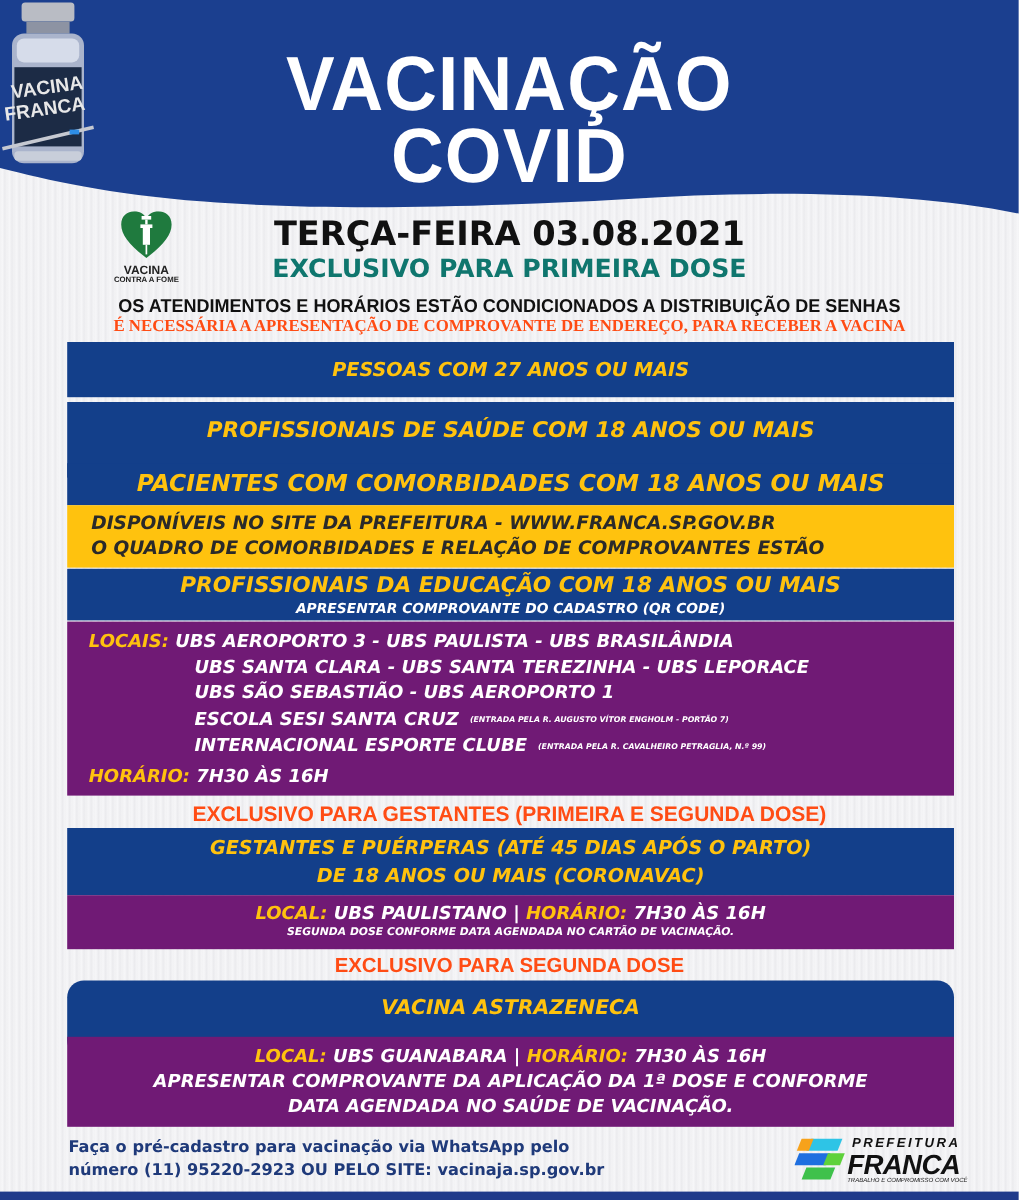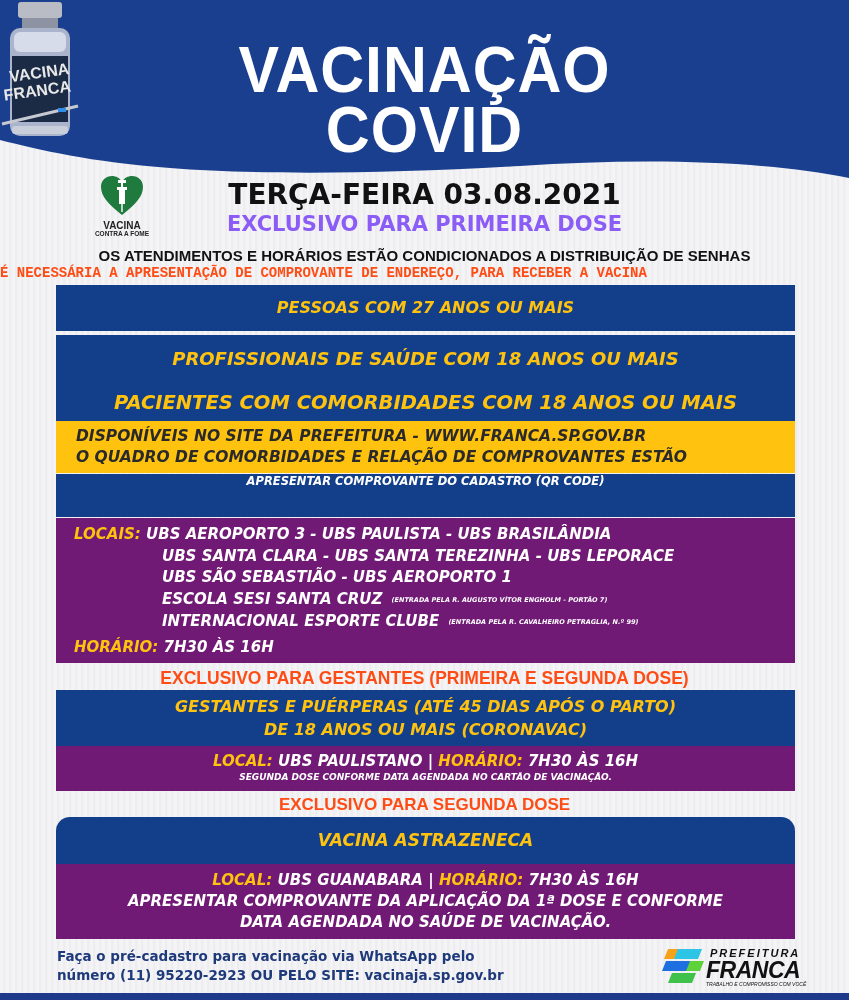--- a/index.html
+++ b/index.html
@@ -27,30 +27,30 @@
   .heart-logo { position: absolute; left: 92px; top: 176px; width: 60px; height: 68px; text-align: center; }
   .heart-logo .cap1 { font-size: 10px; font-weight: bold; color: #222; line-height: 1; margin-top: 1px; font-family: "Liberation Sans", sans-serif;}
   .heart-logo .cap2 { font-size: 6.5px; font-weight: bold; color: #222; line-height: 1; font-family: "Liberation Sans", sans-serif; white-space: nowrap;}
 
   .date {
     position: absolute; left: 0; width: 849px; top: 178px; text-align: center;
     font-family: "DejaVu Sans", sans-serif; font-weight: bold; font-size: 28px; color: #111; letter-spacing: 0px;
   }
   .first-dose {
     position: absolute; left: 0; width: 849px; top: 212px; text-align: center;
-    font-weight: bold; font-size: 21px; color: #8b5cf6;
+    font-weight: bold; font-size: 21px; color: #0f766e;
   }
   .cond {
     position: absolute; left: 0; width: 849px; top: 247px; text-align: center;
     font-family: "Liberation Sans", sans-serif; font-weight: bold; font-size: 15.5px; color: #111;
     transform: scaleX(0.97);
   }
   .addr {
-    position: absolute; left: 0; width: 849px; top: 265px; 
-    font-family: Liberation Mono, monospace; font-size: 14px; color: #ff4c14; font-weight: bold;
+    position: absolute; left: 0; width: 849px; top: 265px; text-align: center;
+    font-family: Liberation Serif, serif; font-size: 14px; color: #ff4c14; font-weight: bold;
   }
 
   .box {
     position: absolute; left: 56px; width: 739px; text-align: center;
     font-family: "DejaVu Sans", sans-serif; font-weight: bold; font-style: italic;
   }
   .dark { background: #133f8a; color: #ffc20e; }
   .light { background: #701a75; color: #fff; }
   .yellow { background: #ffc20e; color: #2a2a2a; }
 
@@ -143,20 +143,21 @@
   <span>PROFISSIONAIS DE SAÚDE COM 18 ANOS OU MAIS</span>
 </div>
 <div class="box dark b3">
   <span>PACIENTES COM COMORBIDADES COM 18 ANOS OU MAIS</span>
 </div>
 <div class="box yellow b4">
   <div>DISPONÍVEIS NO SITE DA PREFEITURA - WWW.FRANCA.SP.GOV.BR</div>
   <div>O QUADRO DE COMORBIDADES E RELAÇÃO DE COMPROVANTES ESTÃO</div>
 </div>
 <div class="box dark b5">
+  <div class="t1">PROFISSIONAIS DA EDUCAÇÃO COM 18 ANOS OU MAIS</div>
   <div class="t2">APRESENTAR COMPROVANTE DO CADASTRO (QR CODE)</div>
 </div>
 
 <div class="box light b6">
   <div class="row">
     <span class="lbl">LOCAIS:</span>
     <span>UBS AEROPORTO 3 - UBS PAULISTA - UBS BRASILÂNDIA</span>
   </div>
   <div class="row indent">
     <span>UBS SANTA CLARA - UBS SANTA TEREZINHA - UBS LEPORACE</span>

